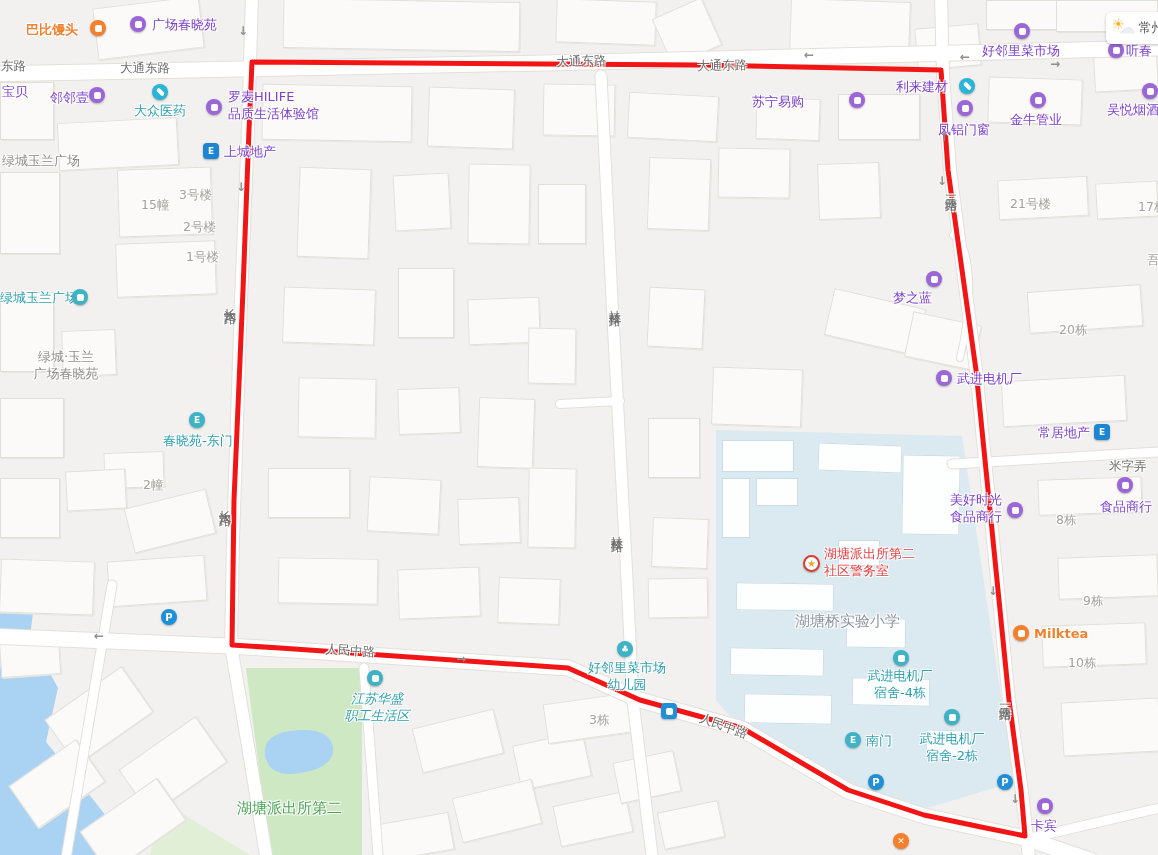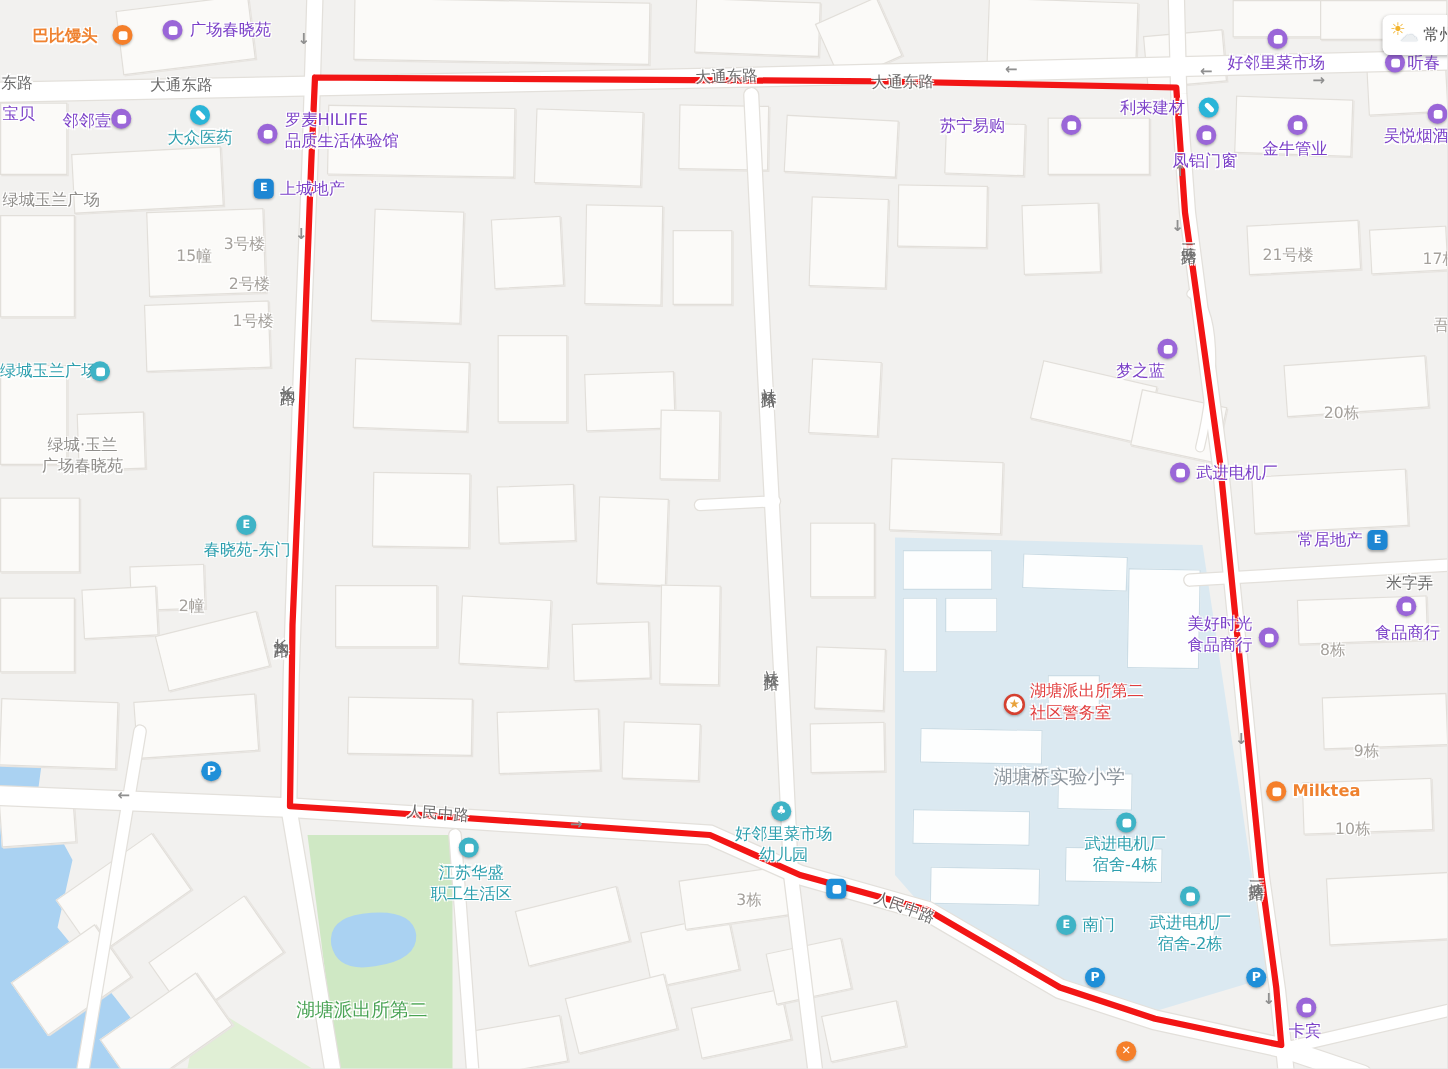--- a/index.html
+++ b/index.html
@@ -341,21 +341,21 @@
         <span class="ic bldg" style="left: 944px; top: 709px;"></span>
         <div class="poi-text teal ctr" style="width: 72px; left: 916px; top: 731px;">武进电机厂
 宿舍-2栋</div>
       </div>
       <div>
         <span class="ic shop" style="left: 1037px; top: 798px;"></span>
         <div class="poi-text purple" style="left: 1031px; top: 818px;">卡宾</div>
       </div>
       <div>
         <span class="ic bldg" style="left: 367px; top: 670px;"></span>
-        <div class="poi-text teal ctr" style="width: 78px; left: 338px; top: 691px;">江苏华盛
+        <div class="poi-text teal ctr" style="width: 78px; left: 338px; top: 691px; font-style: italic;">江苏华盛
 职工生活区</div>
       </div>
       <div>
         <span class="ic tree has-g" style="left: 617px; top: 641px;">♣</span>
         <div class="poi-text teal ctr" style="width: 78px; left: 588px; top: 660px;">好邻里菜市场
 幼儿园</div>
       </div>
       <div>
         <div class="poi-text gray1" style="left: 589px; top: 712px;">3栋</div>
       </div>

